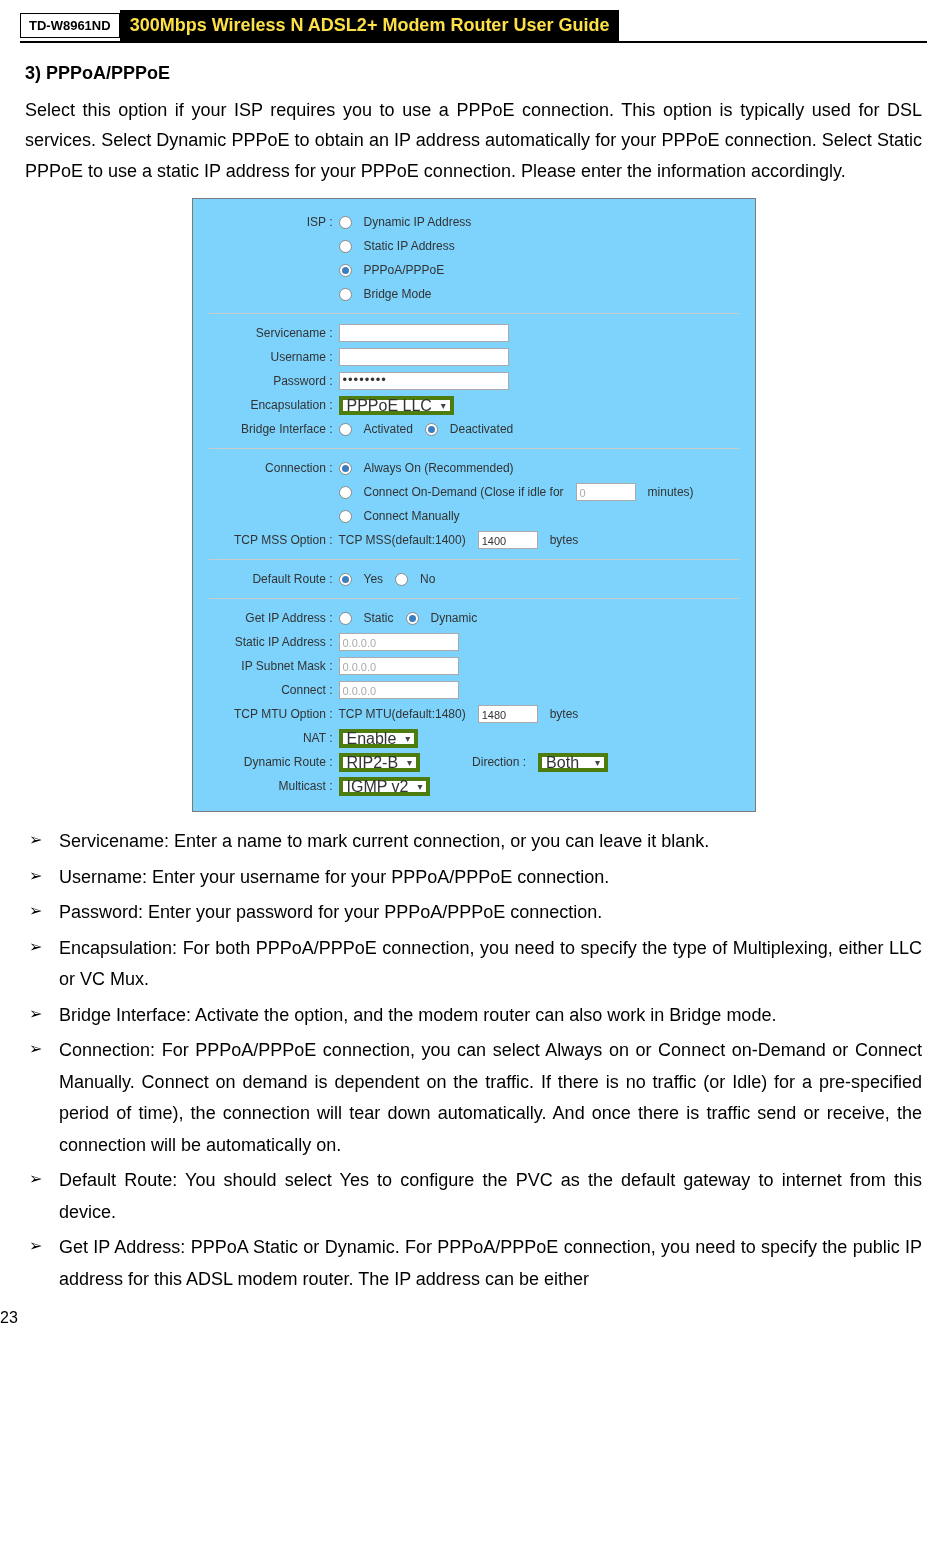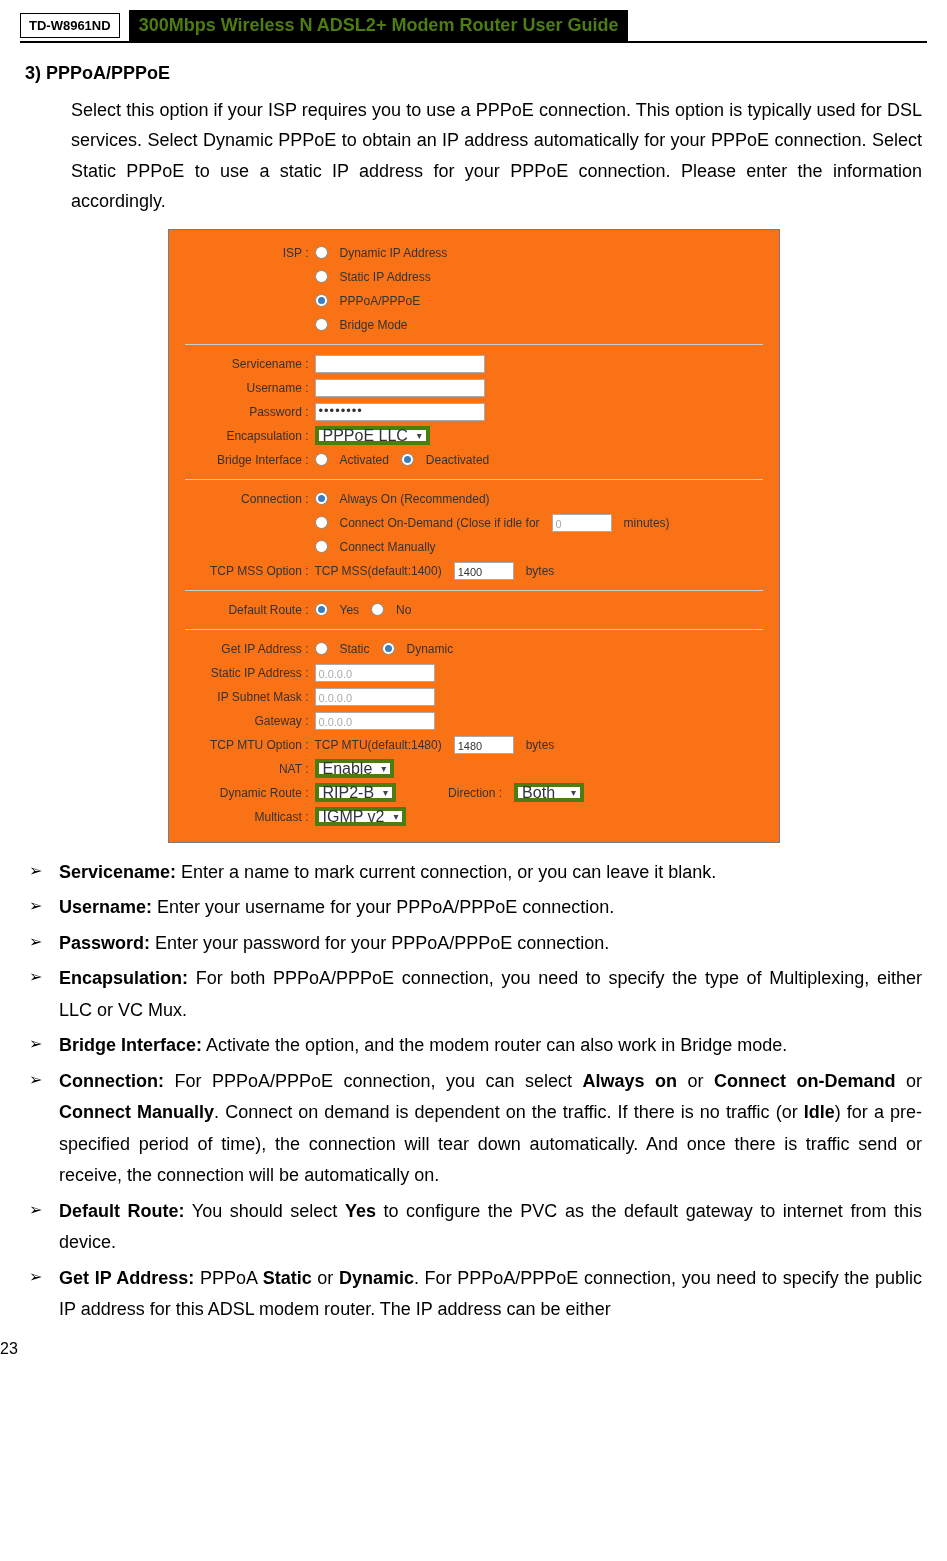--- a/index.html
+++ b/index.html
@@ -1,38 +1,38 @@
 <!DOCTYPE html>
 <html><head>
   <meta charset="utf-8">
   <style>
     * { box-sizing: border-box; margin: 0; padding: 0; }
     body { font-family: Arial, sans-serif; background: #fff; width: 947px; margin: 0 auto; padding: 0; }
     .header-bar { display: flex; align-items: center; border-bottom: 2px solid #000; margin: 10px 20px 0 20px; }
     .model-box { background: #fff; color: #000; font-weight: bold; font-size: 13px; padding: 4px 8px; border: 1px solid #000; }
-    .title-box { background: #000; color: #4d7c0f; font-weight: bold; font-size: 18px; padding: 5px 10px; flex-grow: 0; margin-left: 9px; }
+    .title-box { background: #000; color: #fde047; font-weight: bold; font-size: 18px; padding: 5px 10px; flex-grow: 0; }
     .content { padding: 15px 25px 0 25px; font-size: 18px; line-height: 1.7; }
     .section-title { font-weight: bold; margin-bottom: 6px; }
-    .intro { text-align: justify; margin-bottom: 12px; margin-left: 46px; }
-    .screenshot-box { border: 1px solid #7a7a7a; width: 612px; margin: 10px auto 14px auto; font-family: Arial, sans-serif; font-size: 12px; color: #333; background: #f97316; padding: 10px 16px 12px 16px; }
+    .intro { text-align: justify; margin-bottom: 12px; }
+    .screenshot-box { border: 1px solid #7a7a7a; width: 564px; margin: 10px auto 14px auto; font-family: Arial, sans-serif; font-size: 12px; color: #333; background: #7dd3fc; padding: 10px 16px 12px 16px; }
     .ss-row { display: flex; align-items: center; margin: 2px 0; min-height: 22px; }
     .ss-label { width: 130px; text-align: right; padding-right: 6px; color: #333; }
     .ss-val { display: flex; align-items: center; gap: 12px; flex-wrap: wrap; }
     .radio { width: 13px; height: 13px; border: 1px solid #888; border-radius: 50%; display: inline-flex; align-items: center; justify-content: center; background: #fff; }
     .radio.sel::after { content: ""; width: 7px; height: 7px; background: #3b7ec0; border-radius: 50%; display: block; }
     .ss-input { border: 1px solid #aaa; height: 18px; width: 170px; padding: 0 3px; font-size: 11px; background: #fff; }
     .ss-input.small { width: 60px; }
     .ss-input.disabled { color: #aaa; }
     .ss-select { border: 4px solid #4d7c0f; height: 19px; padding: 0 18px 0 4px; font-size: 16px; background: #fff; position: relative; display: inline-flex; align-items: center; min-width: 90px; }
     .ss-select::after { content: "▾"; position: absolute; right: 4px; font-size: 10px; color: #444; }
     .hr-ss { border: none; border-top: 1px solid #ccc; margin: 8px 0; }
     .bullet-list { list-style: none; padding: 0; margin-top: 6px; }
     .bullet-list li { position: relative; padding-left: 34px; text-align: justify; margin-bottom: 4px; line-height: 1.75; }
     .bullet-list li::before { content: "➢"; position: absolute; left: 4px; top: 0; font-size: 16px; }
-    .bullet-list b { font-weight: bold; }
+    .bullet-list b { font-weight: normal; }
     .page-num { text-align: left; font-size: 16px; padding: 10px 0 6px 0; }
     .pw-dots { letter-spacing: 1px; font-size: 13px; line-height: 14px; }
   </style>
 </head>
 <body>
 
 <div class="header-bar">
   <div class="model-box">TD-W8961ND</div>
   <div class="title-box">300Mbps Wireless N ADSL2+ Modem Router User Guide</div>
 </div>
@@ -167,21 +167,21 @@
           <div class="ss-input disabled" style="width:120px">0.0.0.0</div>
         </div>
       </div>
     <div class="ss-row">
         <div class="ss-label">IP Subnet Mask :</div>
         <div class="ss-val">
           <div class="ss-input disabled" style="width:120px">0.0.0.0</div>
         </div>
       </div>
     <div class="ss-row">
-        <div class="ss-label">Gateway :</div>
+        <div class="ss-label">Connect :</div>
         <div class="ss-val">
           <div class="ss-input disabled" style="width:120px">0.0.0.0</div>
         </div>
       </div>
     <div class="ss-row">
         <div class="ss-label">TCP MTU Option :</div>
         <div class="ss-val">
           <span>TCP MTU(default:1480)</span>
           <div class="ss-input small">1480</div>
           <span>bytes</span>

